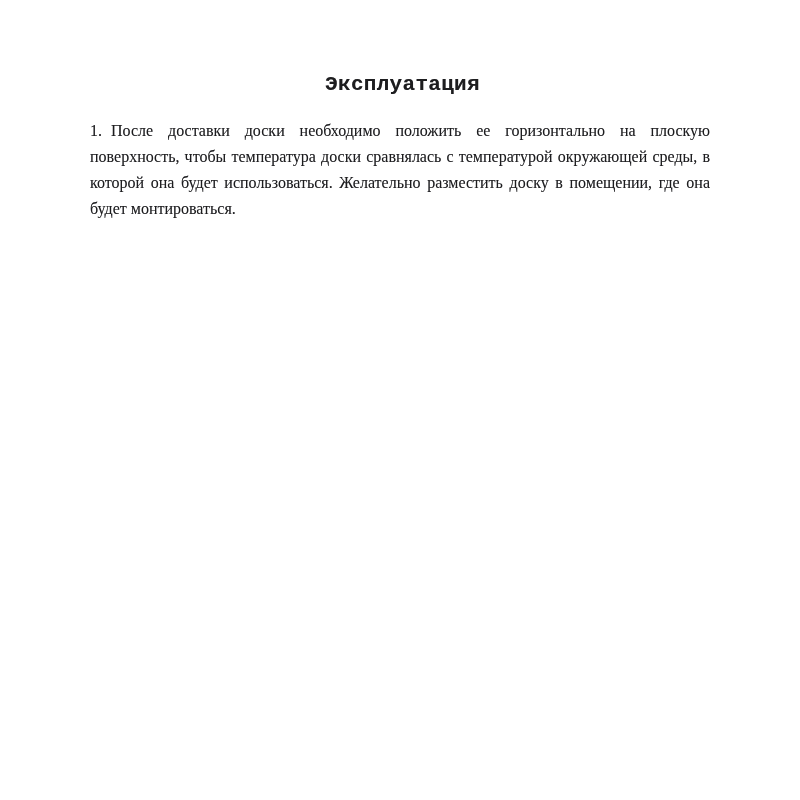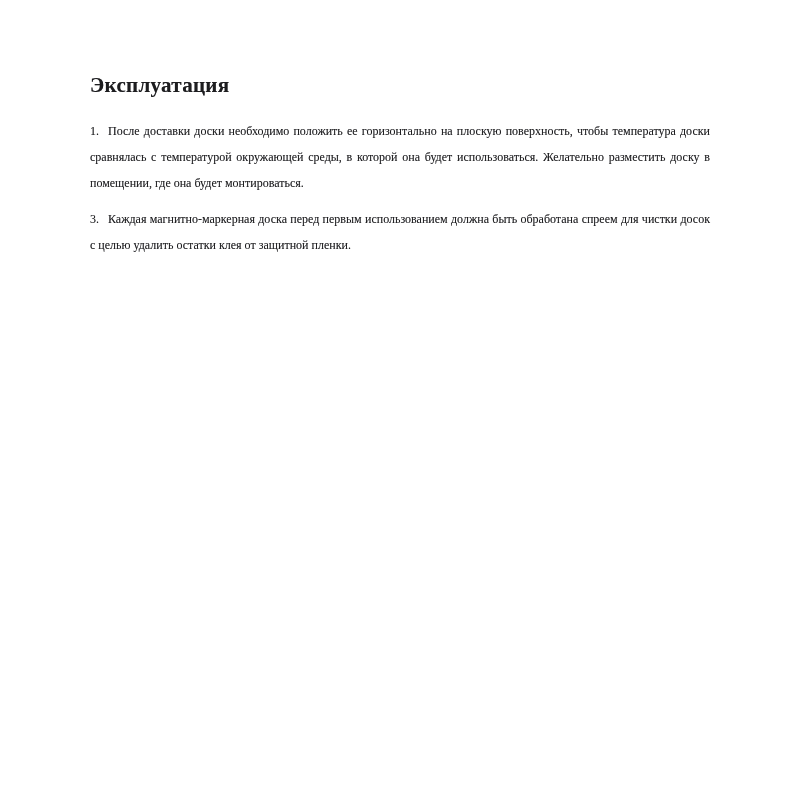--- a/index.html
+++ b/index.html
@@ -17,48 +17,49 @@
     color: #1d1d1f;
   }
   .content {
     position: absolute;
     top: 72px;
     left: 90px;
     width: 625px;
   }
   .doc-title {
     margin: 0 0 20px 0;
+    text-align: center;
     font-size: 21px;
     font-weight: bold;
     line-height: 26px;
     letter-spacing: 0.3px;
     text-shadow: 0 0 0.5px rgba(20,20,30,0.45);
+    font-family: Liberation Mono, monospace;
   }
   .para {
     margin: 0 5px 10px 0;
-    font-size: 12px;
+    font-size: 16px;
     line-height: 26px;
     text-align: justify;
     text-shadow: 0 0 0.5px rgba(20,20,30,0.35);
   }
   .para .num {
     padding-right: 9px;
   }
 </style>
 </head>
 <body>
 
 <div class="page">
   <div class="content">
 
     <h1 class="doc-title">Эксплуатация</h1>
 
     <p class="para"><span class="num">1.</span><span>После доставки доски необходимо положить ее горизонтально на плоскую поверхность, чтобы температура доски сравнялась с температурой окружающей среды, в которой она будет использоваться. Желательно разместить доску в помещении, где она будет монтироваться.</span></p>
 
 
-    <p class="para"><span class="num">3.</span><span>Каждая магнитно-маркерная доска перед первым использованием должна быть обработана спреем для чистки досок с целью удалить остатки клея от защитной пленки.</span></p>
 
 
 
 
 
   </div>
 </div>
 
 </body></html>

